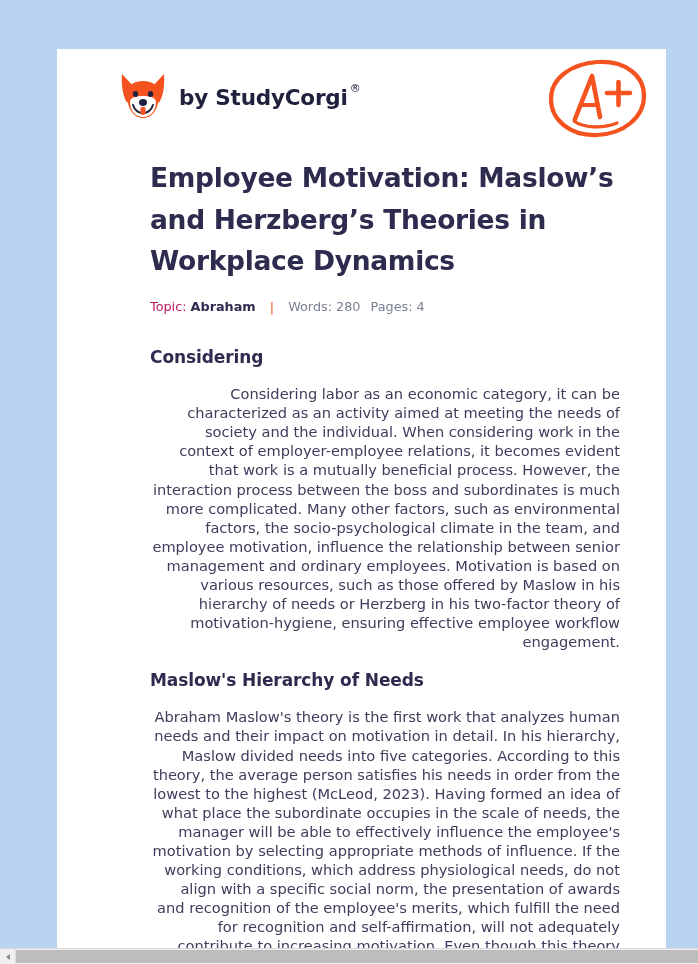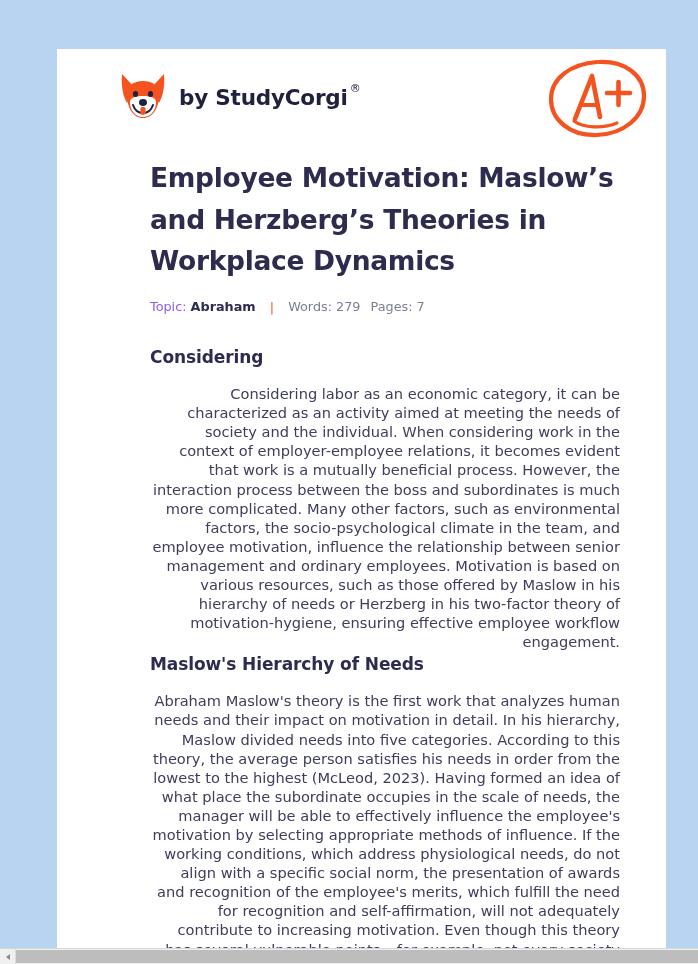--- a/index.html
+++ b/index.html
@@ -96,40 +96,40 @@
     letter-spacing: -0.3px;
     max-width: 470px;
   }
   .meta {
     margin-top: 17px;
     font-size: 12.8px;
     color: #7b7f93;
     line-height: 1.3;
     white-space: nowrap;
   }
-  .meta .topic-label { color: #8b5cf6; }
+  .meta .topic-label { color: #be185d; }
   .meta .topic-value {
     color: #2d2b4e;
     font-weight: 700;
   }
   .meta .sep {
     color: #f05a28;
     margin: 0 10px;
   }
   .meta .wp { color: #7b7f93; }
 
   h2.section-head {
     font-size: 17px;
     font-weight: 700;
     color: #2d2b4e;
     margin: 31px 0 0 0;
     line-height: 1.35;
     letter-spacing: -0.1px;
   }
-  h2.section-head.tight { margin-top: 2px; }
+  h2.section-head.tight { margin-top: 18px; }
 
   p.para {
     font-size: 14.6px;
     line-height: 19.1px;
     color: #3d3d5c;
     margin: 15px 0 0 0;
     text-align: right;
   }
 
   
@@ -225,22 +225,22 @@
     </div>
 
     <div class="doc">
 
       <h1 class="doc-title">Employee Motivation: Maslow’s and Herzberg’s Theories in Workplace Dynamics</h1>
 
       <div class="meta">
         <span class="topic-label">Topic:</span>
         <span class="topic-value">Abraham</span>
         <span class="sep">|</span>
-        <span class="wp">Words: 279</span>
-        <span class="wp" style="margin-left:6px;">Pages: 7</span>
+        <span class="wp">Words: 280</span>
+        <span class="wp" style="margin-left:6px;">Pages: 4</span>
       </div>
 
       <h2 class="section-head">Considering</h2>
       <p class="para">Considering labor as an economic category, it can be characterized as an activity aimed at meeting the needs of society and the individual. When considering work in the context of employer-employee relations, it becomes evident that work is a mutually beneficial process. However, the interaction process between the boss and subordinates is much more complicated. Many other factors, such as environmental factors, the socio-psychological climate in the team, and employee motivation, influence the relationship between senior management and ordinary employees. Motivation is based on various resources, such as those offered by Maslow in his hierarchy of needs or Herzberg in his two-factor theory of motivation-hygiene, ensuring effective employee workflow engagement.</p>
 
       <h2 class="section-head tight">Maslow's Hierarchy of Needs</h2>
       <p class="para">Abraham Maslow's theory is the first work that analyzes human needs and their impact on motivation in detail. In his hierarchy, Maslow divided needs into five categories. According to this theory, the average person satisfies his needs in order from the lowest to the highest (McLeod, 2023). Having formed an idea of what place the subordinate occupies in the scale of needs, the manager will be able to effectively influence the employee's motivation by selecting appropriate methods of influence. If the working conditions, which address physiological needs, do not align with a specific social norm, the presentation of awards and recognition of the employee's merits, which fulfill the need for recognition and self-affirmation, will not adequately contribute to increasing motivation. Even though this theory has several vulnerable points – for example, not every society satisfies needs in this order – today, the hierarchy of needs developed by</p>
 
     </div>
   </div>

